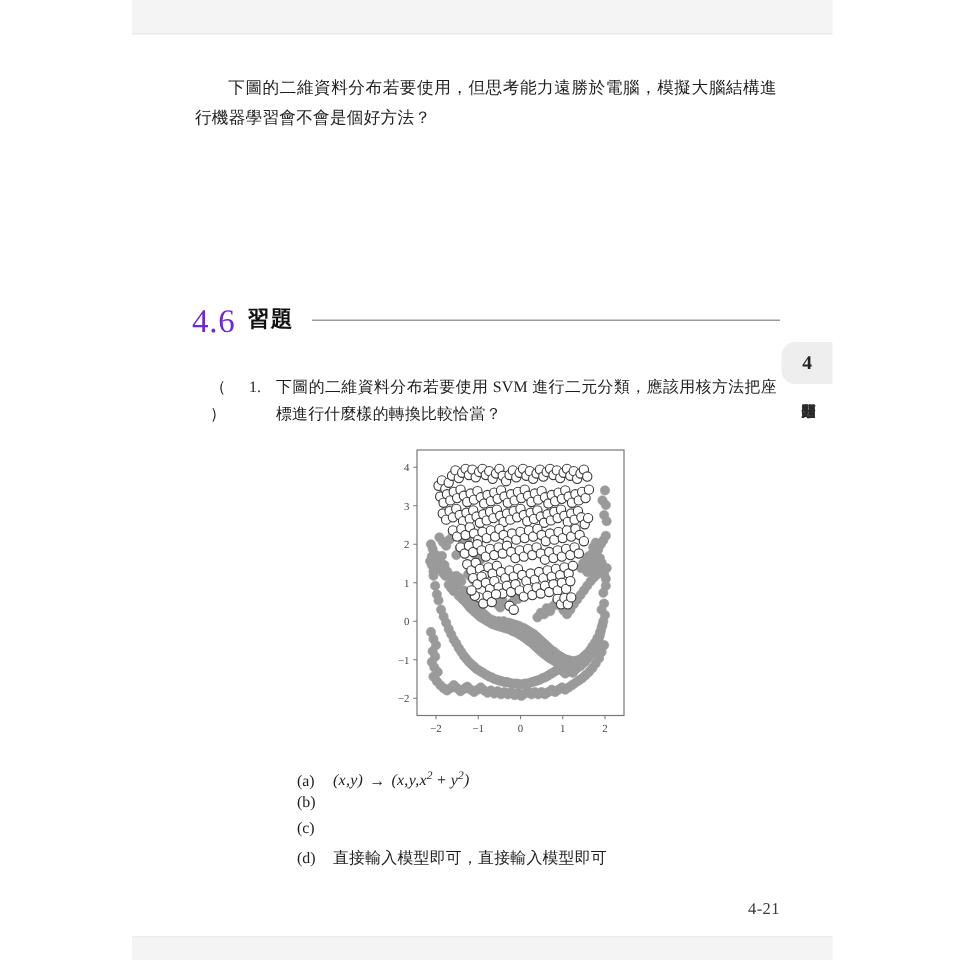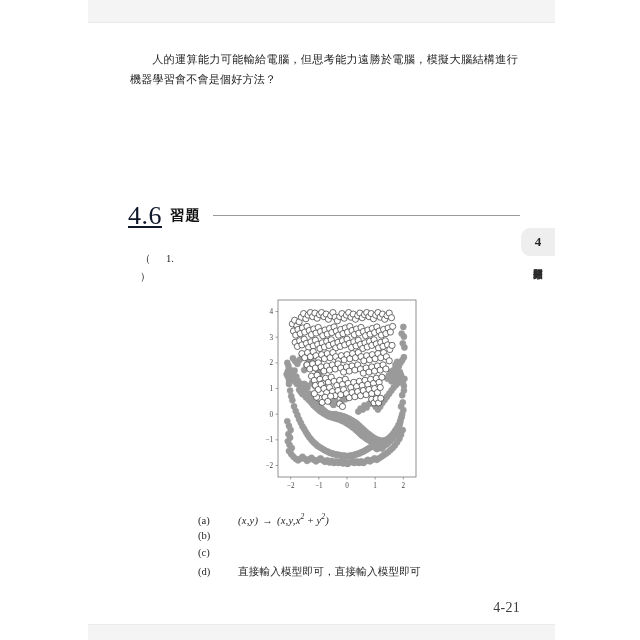--- a/index.html
+++ b/index.html
@@ -70,26 +70,25 @@
     position: absolute;
     left: 128px;
     top: 203px;
     width: 392px;
     display: flex;
     align-items: center;
     gap: 8px;
   }
   .sec-num {
     font-family: "Liberation Serif", "DejaVu Serif", serif;
-    font-size: 26px;
+    font-size: 22px;
     font-weight: 400;
-    color: #0f172a;
+    color: #6d28d9;
     letter-spacing: 0.5px;
     line-height: 1;
-    text-decoration: underline;
   }
   .sec-title {
     font-size: 14.5px;
     font-weight: bold;
     color: #111111;
     letter-spacing: 1px;
     line-height: 1;
     padding-bottom: 2px;
     text-align: right;
   }
@@ -189,74 +188,74 @@
     height: 17.6px;
   }
   .opt-key {
     width: 24px;
     flex: 0 0 24px;
     font-family: "Liberation Serif", "DejaVu Serif", serif;
   }
   .opt-body {
     flex: 1 1 auto;
     letter-spacing: 0.15px;
-    margin-left: 16px;
   }
   .math {
     font-family: "Liberation Serif", "DejaVu Serif", serif;
     font-style: italic;
     letter-spacing: 0.2px;
   }
   .math .up { font-style: normal; }
   .math sup { font-size: 0.72em; font-style: italic; }
   .arrow { font-style: normal; padding: 0 4px; }
 
   
   .folio {
     position: absolute;
     left: 455px;
     top: 600px;
     width: 65px;
     text-align: right;
     font-family: "Liberation Serif", "DejaVu Serif", serif;
-    font-size: 14px;
+    font-size: 11px;
     color: #3a3a3a;
     letter-spacing: 0.3px;
   }
 </style>
 </head>
 <body>
 
 <div id="viewport">
 
   <div class="page-sheet"></div>
   <div class="page-edge-band band-top"></div>
   <div class="band-hair-top"></div>
   <div class="page-edge-band band-bottom"></div>
   <div class="band-hair-bottom"></div>
 
   <div class="content">
-    <p class="para">人的運算能力可能輸給電腦，但思考能力遠勝於電腦，模擬大腦結構進行機器學習會不會是個好方法？</p>
+    <p class="para">下圖的二維資料分布若要使用，但思考能力遠勝於電腦，模擬大腦結構進行機器學習會不會是個好方法？</p>
   </div>
 
   <div class="section-head">
     <span class="sec-num">4.6</span>
     <span class="sec-title">習題</span>
     <span class="sec-rule"></span>
   </div>
 
   <div class="chapter-tab">
     <span class="num">4</span>
   </div>
   <div class="chapter-tab-label">分類問題</div>
 
   <div class="question">
     <div class="q-row">
       <span class="q-paren">（ ）</span>
       <span class="q-index">1.</span>
+      <span class="q-text">下圖的二維資料分布若要使用 SVM 進行二元分類，應該用核方法把座標進行什麼樣的轉換比較恰當？</span>
     </div>
   </div>
 
   <div class="figure">
     <svg id="scatter-svg" width="172" height="205" viewBox="0 0 172 205">
         <rect x="28" y="6" width="138" height="177" fill="#ffffff" stroke="#777777" stroke-width="0.8"></rect>
         <defs>
           <clipPath id="plotclip">
             <rect x="28" y="6" width="138" height="177"></rect>
           </clipPath>

